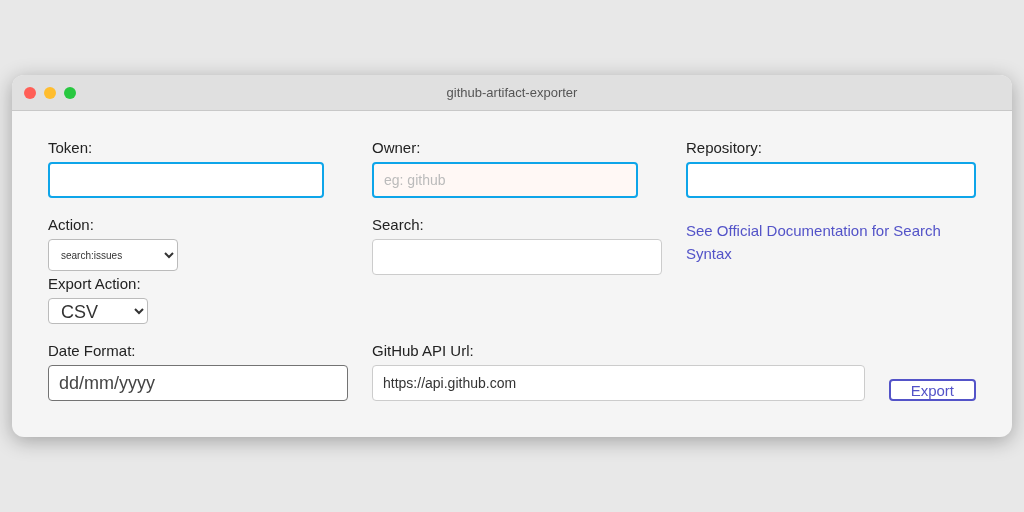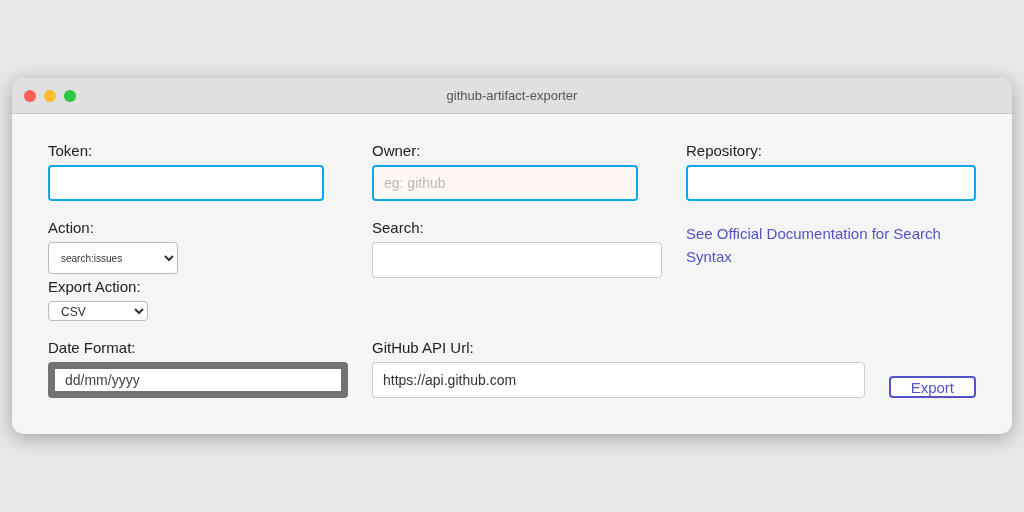--- a/index.html
+++ b/index.html
@@ -107,25 +107,25 @@
       padding: 2px 8px;
       font-size: 10px;
       background: white;
       color: #333;
       cursor: pointer;
       outline: none;
       min-width: 130px;
     }
 
     .form-select-large {
-      height: 20px;
+      height: 26px;
       border: 1px solid #bbb;
       border-radius: 4px;
       padding: 2px 8px;
-      font-size: 12px;
+      font-size: 18px;
       background: white;
       color: #333;
       cursor: pointer;
       outline: none;
       min-width: 100px;
     }
 
     .search-input {
       width: 100%;
       height: 36px;
@@ -144,24 +144,24 @@
       text-decoration: none;
       line-height: 1.5;
       cursor: pointer;
       display: block;
       padding-top: 4px;
     }
 
     .date-input {
       width: 100%;
       height: 36px;
-      border: 7px solid #737373;
+      border: 1px solid #737373;
       border-radius: 4px;
       padding: 4px 10px;
-      font-size: 14px;
+      font-size: 18px;
       background: white;
       outline: none;
       color: #444;
     }
 
     .export-btn {
       height: 22px;
       padding: 0 20px;
       border: 2px solid #5353c8;
       background: white;

